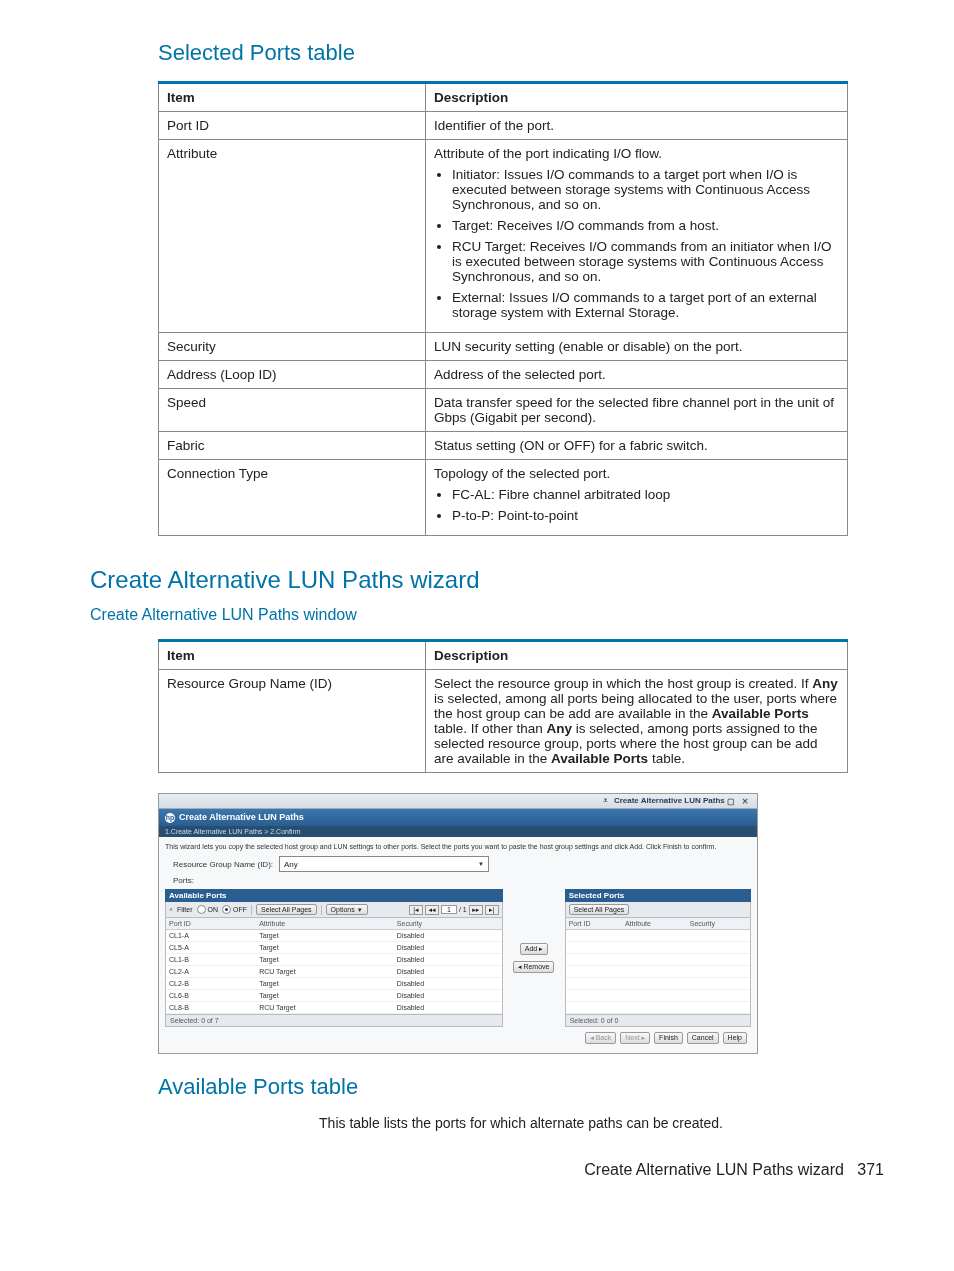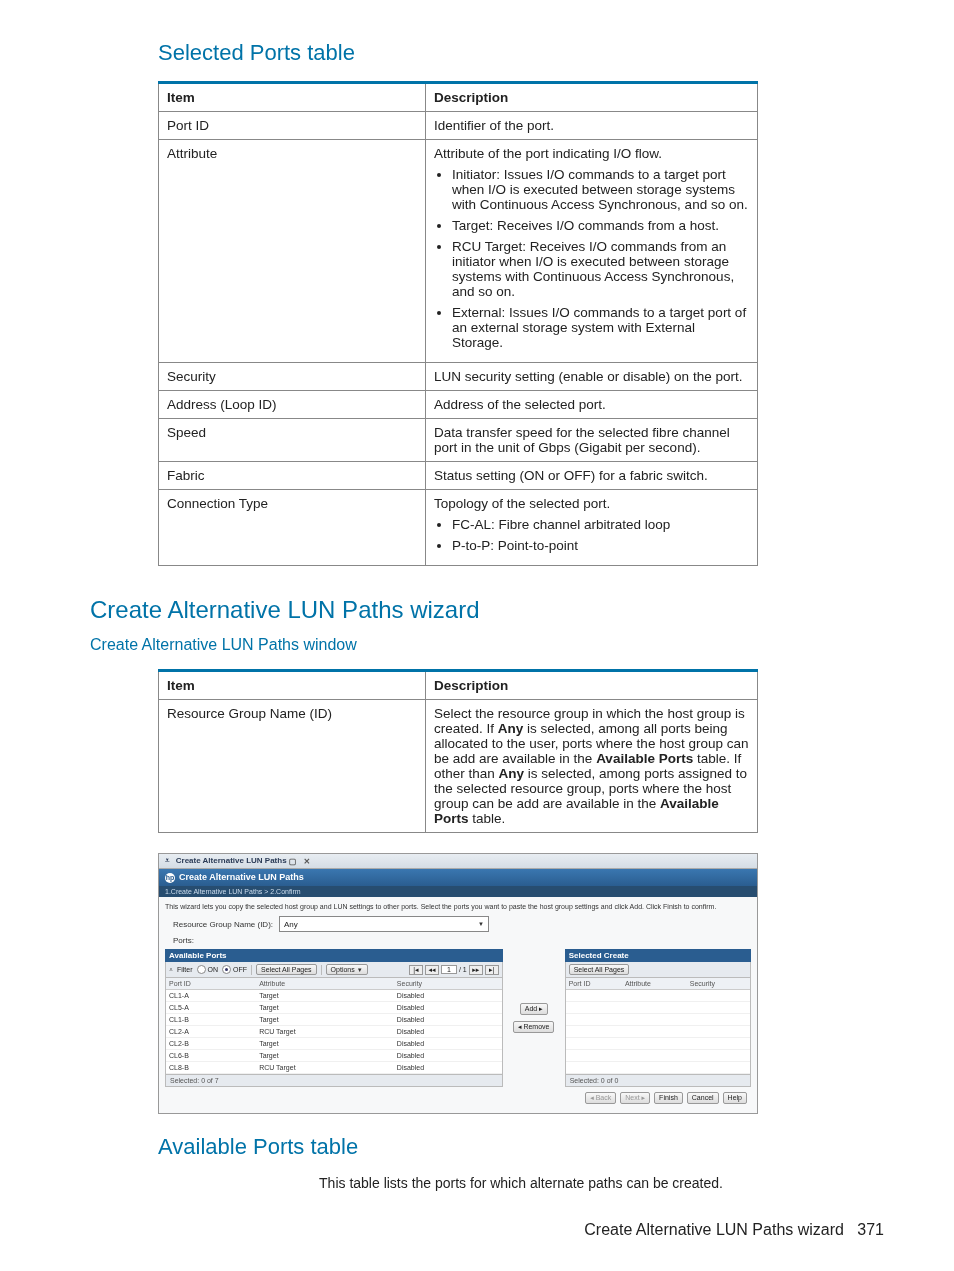--- a/index.html
+++ b/index.html
@@ -23,21 +23,21 @@
     margin: 30px 0 12px 0;
   }
   .sec-title-blue-md {
     color: #0073a8;
     font-size: 16px;
     font-weight: normal;
     margin: 10px 0 15px 0;
   }
   table.doc-table {
     border-collapse: collapse;
-    width: 600px;
+    width: 690px;
     margin-left: 68px;
     font-size: 13.5px;
   }
   table.doc-table th, table.doc-table td {
     border: 1px solid #888;
     padding: 6px 8px;
     text-align: left;
     vertical-align: top;
   }
   table.doc-table thead tr {
@@ -75,21 +75,21 @@
     border: 1px solid #999;
     font-size: 8px;
     background: #eef0f2;
   }
   .ss-titlebar {
     background: linear-gradient(#e8edf2,#d5dde5);
     border-bottom: 1px solid #aaa;
     padding: 2px 6px;
     display: flex;
     align-items: center;
-    justify-content: flex-start;
+    justify-content: flex-end;
     font-weight: bold;
     color: #2a3a55;
   }
   .ss-titlebar .win-controls span {
     display:inline-block;
     width:12px;
     text-align:center;
     color:#555;
   }
   .ss-header {
@@ -351,21 +351,21 @@
         </div>
         <div class="ss-status">Selected:  0    of  7</div>
       </div>
 
       <div class="ss-col-mid">
         <span class="ss-btn">Add ▸</span>
         <span class="ss-btn">◂ Remove</span>
       </div>
 
       <div class="ss-col-right">
-        <div class="ss-panel-title">Selected Create</div>
+        <div class="ss-panel-title">Selected Ports</div>
         <div class="ss-toolbar">
           <span class="ss-btn">Select All Pages</span>
         </div>
         <div class="ss-grid" style="height:96px;">
           <table>
             <thead>
                 <tr>
               <th>Port ID</th>
               <th>Attribute</th>
               <th>Security</th>

